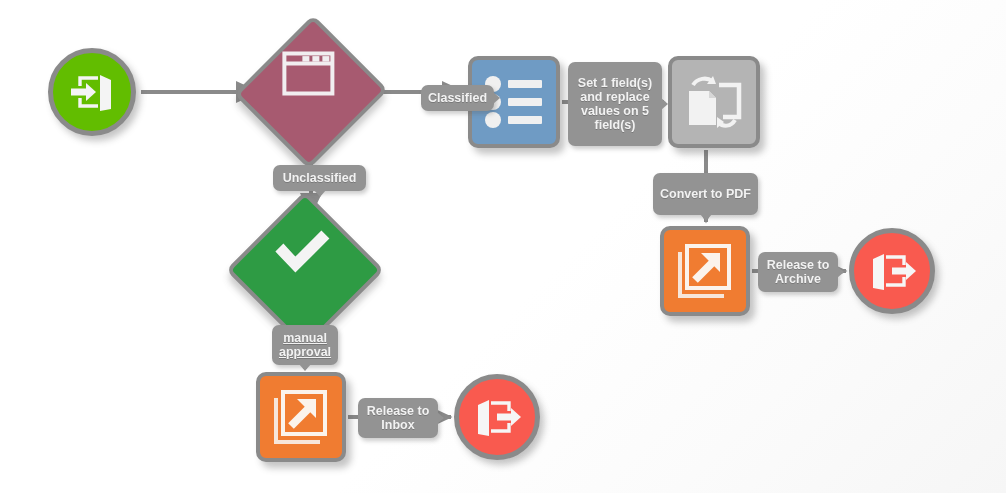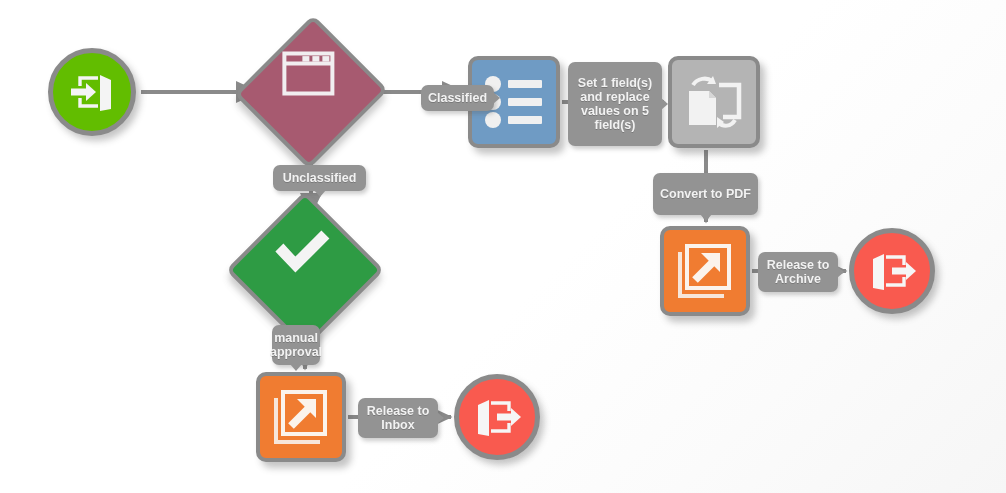--- a/index.html
+++ b/index.html
@@ -259,19 +259,19 @@
 values on 5
 field(s)</div>
 
   <div class="edge-label tail-down" style="left:653px; top:173px; width:105px; height:42px;">Convert to PDF</div>
 
   <div class="edge-label tail-right" style="left:758px; top:252px; width:80px; height:40px;">Release to
 Archive</div>
 
   <div class="edge-label tail-down" style="left:263px; top:165px; width:93px; height:26px;margin-left:10px;">Unclassified</div>
 
-  <div class="edge-label tail-down" style="left:272px; top:325px; width:48px; height:40px;">manual
+  <div class="edge-label tail-down" style="left:272px; top:325px; width:66px; height:40px;text-decoration:underline;">manual
 approval</div>
 
   <div class="edge-label tail-right" style="left:358px; top:398px; width:80px; height:40px;">Release to
 Inbox</div>
 
 </div>
 
 </body></html>

